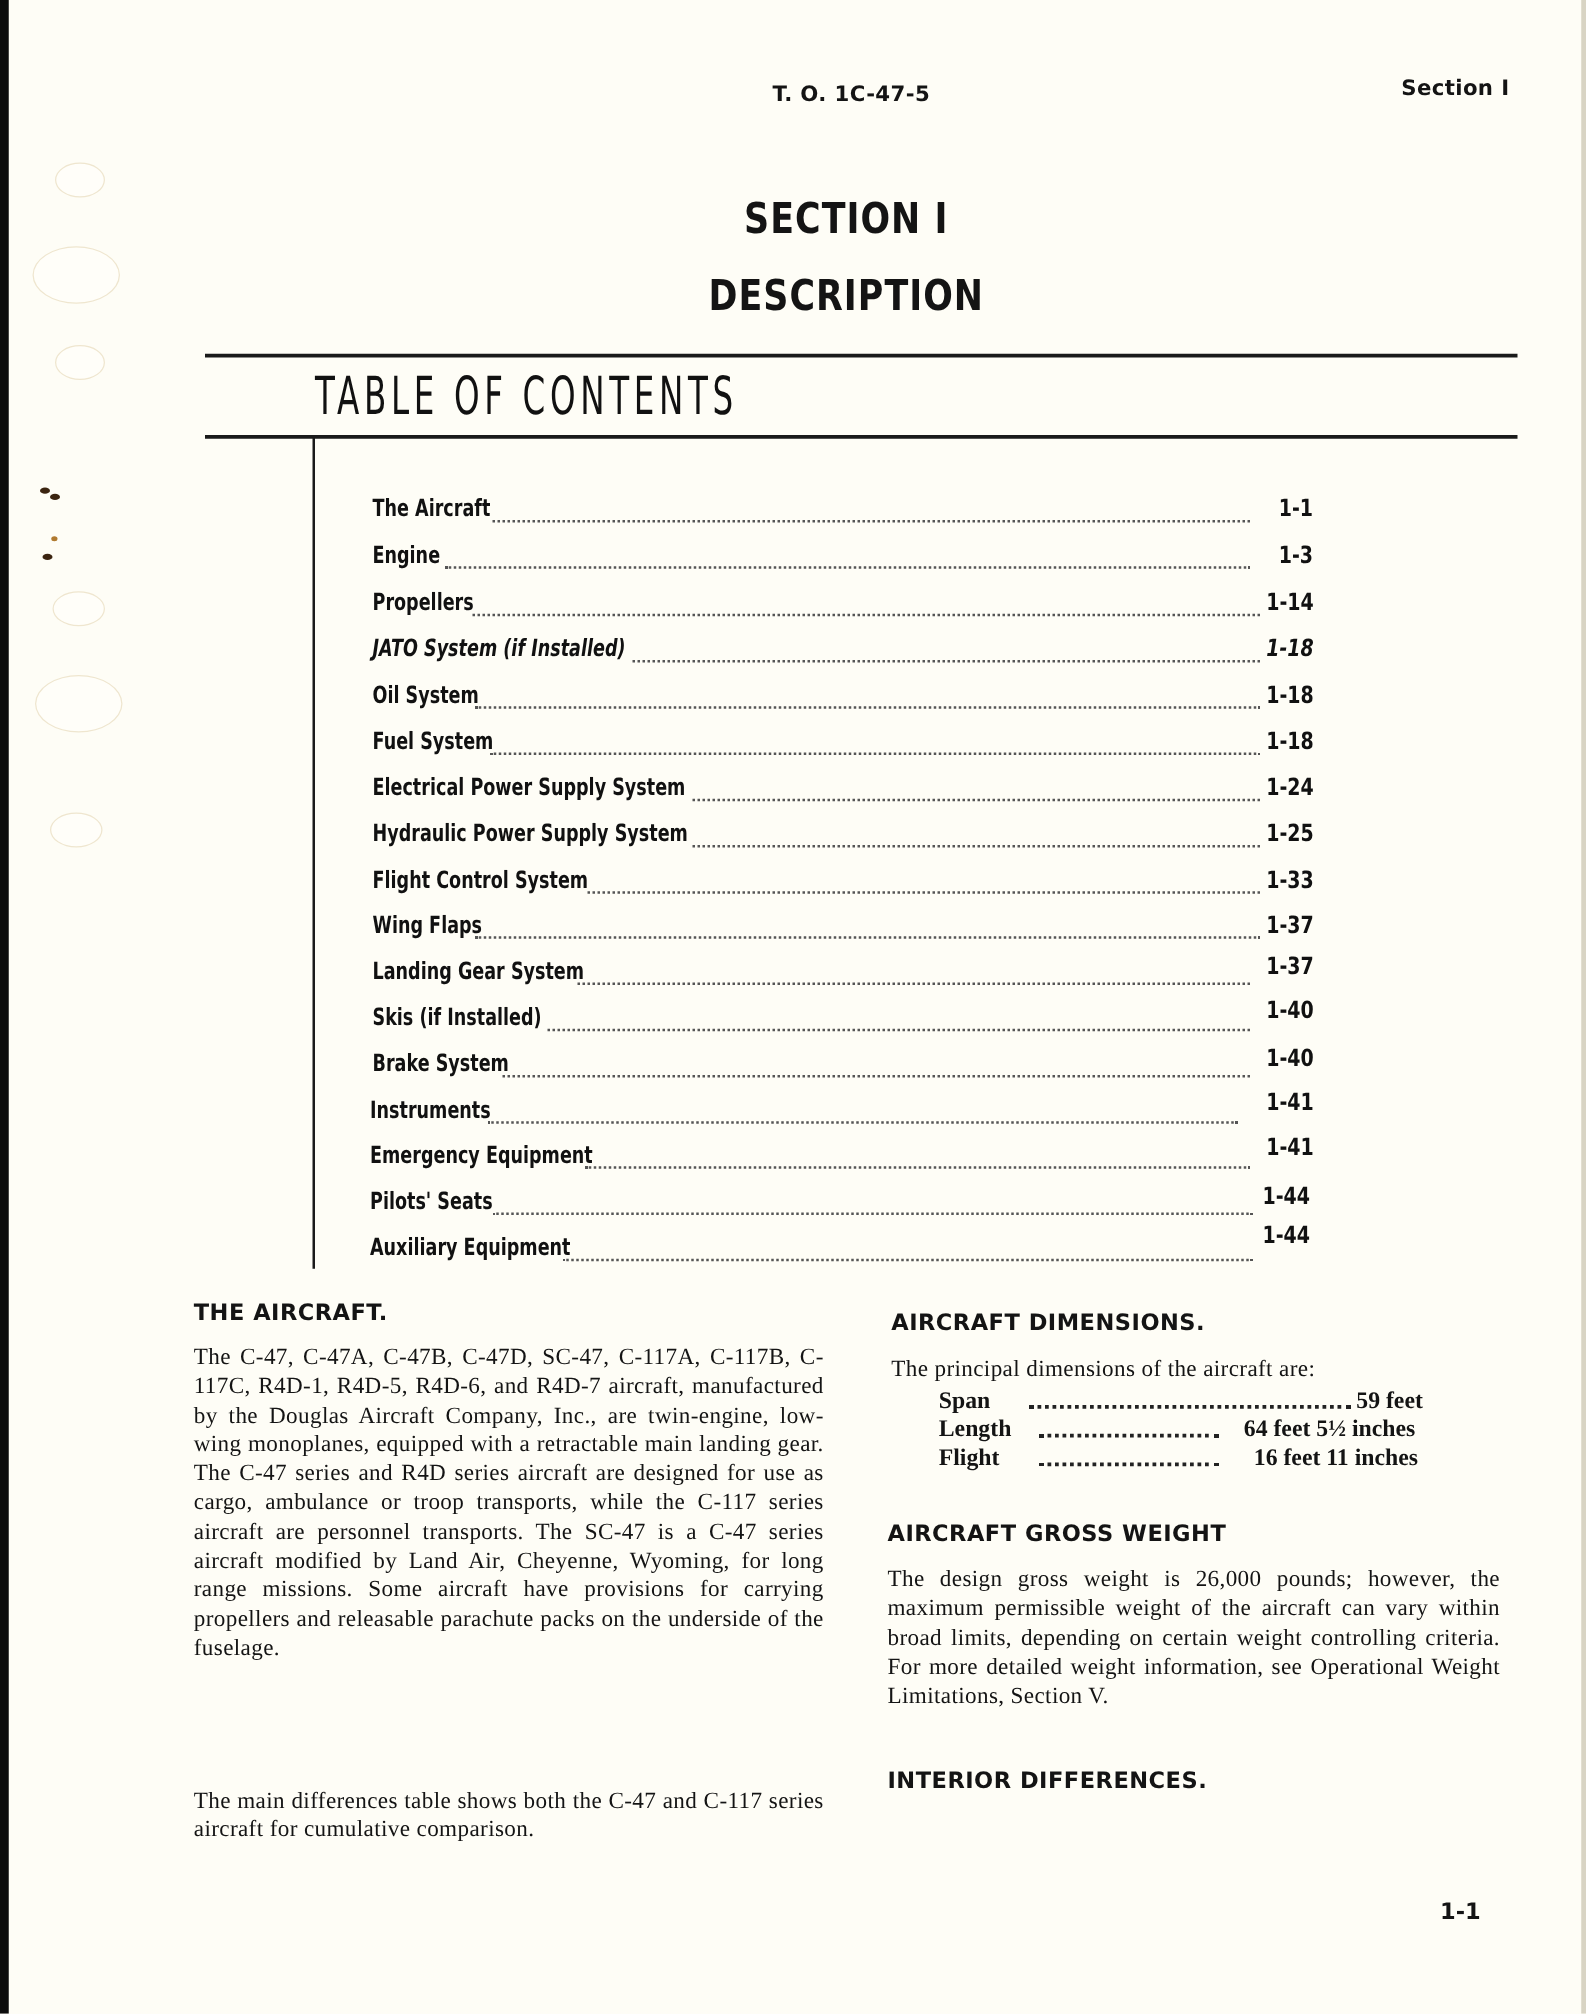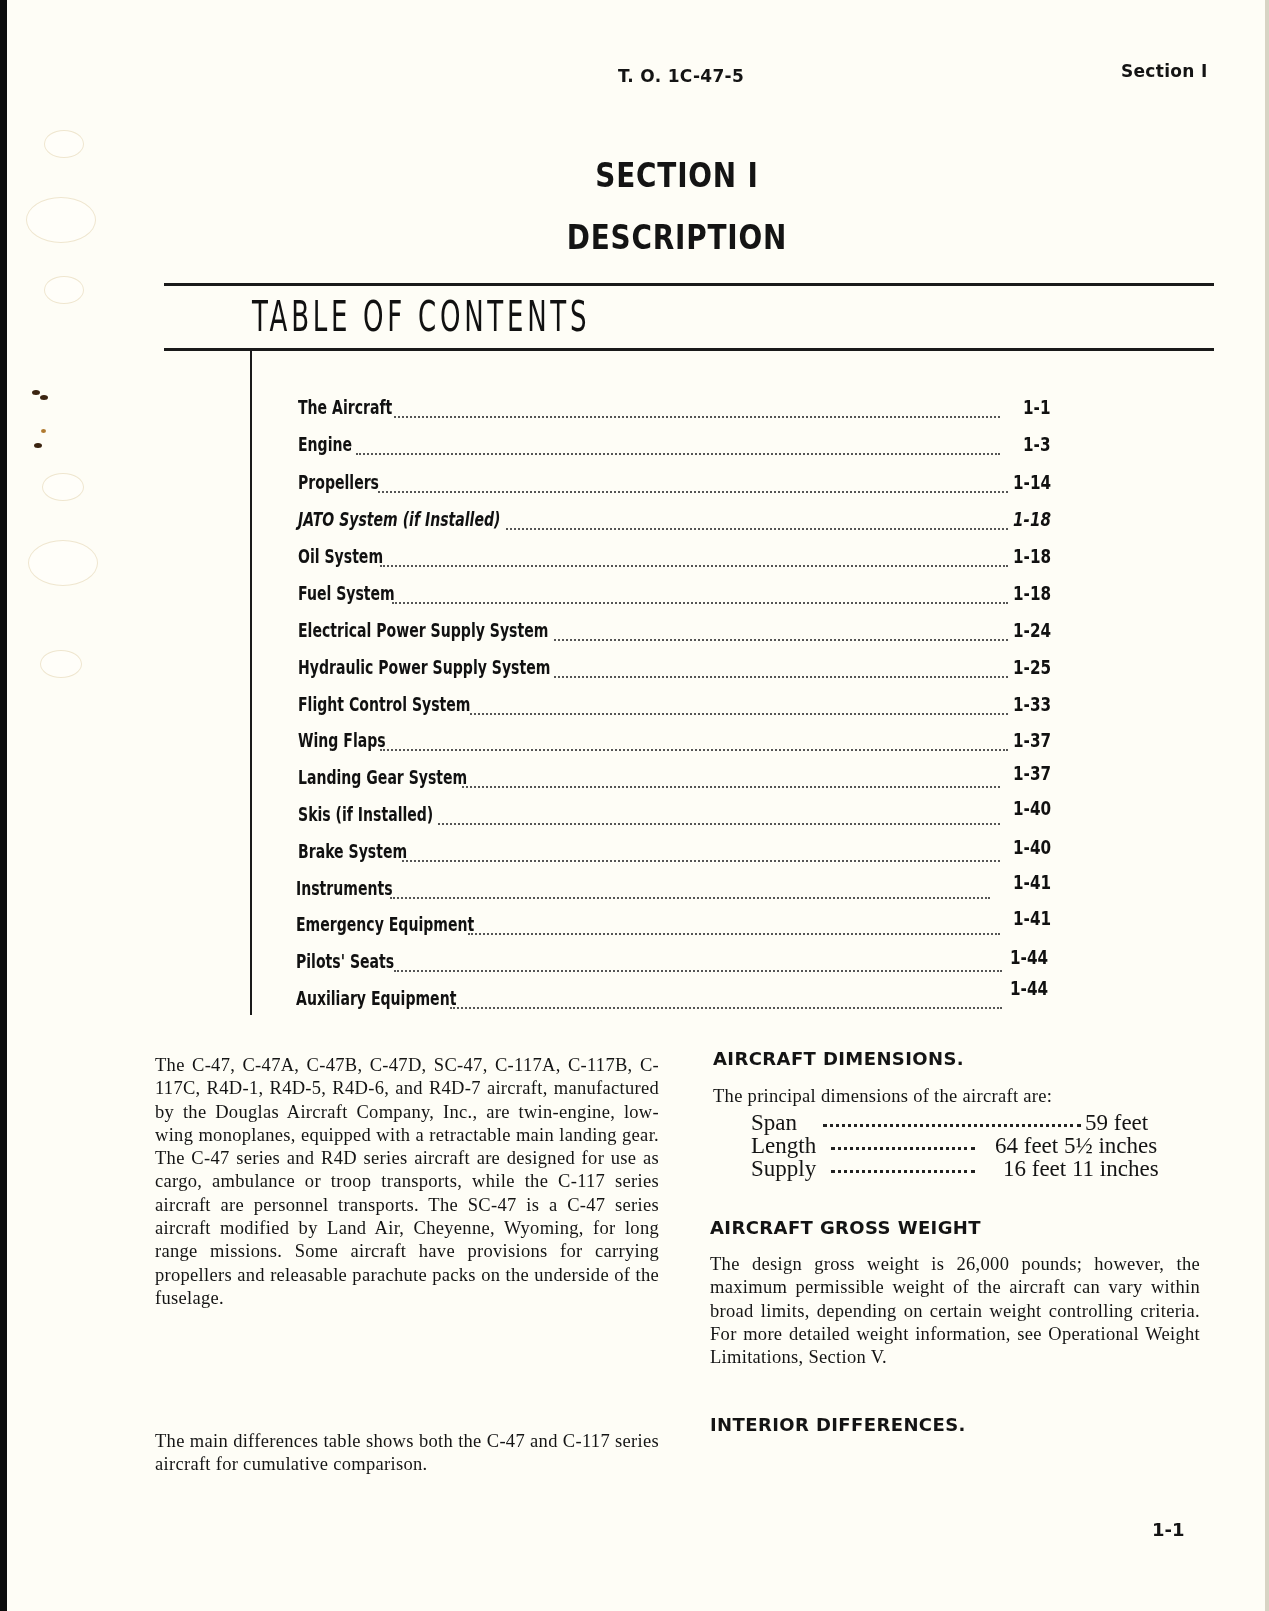--- a/index.html
+++ b/index.html
@@ -60,21 +60,21 @@
   .col-left { left: 155px; }
   .col-right { left: 713px; }
   .h {
     font-family: "DejaVu Sans", sans-serif; font-weight: bold; font-size: 18px;
     letter-spacing: 0.4px; margin: 0; white-space: nowrap;
   }
   .p {
     font-size: 18.5px; line-height: 23.3px; text-align: justify; margin: 0;
     letter-spacing: 0.3px;
   }
-  .dim-row { position: relative; height: 23px; font-size: 23px; }
+  .dim-row { position: relative; height: 23px; font-size: 19px; font-weight: bold; }
   .dim-row span { position: absolute; top: 0; white-space: nowrap; }
   .dim-dots { border-bottom: 3px dotted #222; height: 14px; }
   .page-num {
     position: absolute; left: 1152px; top: 1519px;
     font-family: "DejaVu Sans", sans-serif; font-weight: bold; font-size: 18px;
   }
 </style>
 </head>
 <body>
 
@@ -185,20 +185,21 @@
     <span class="toc-page" style="left:714px;top:-4px;">1-44</span>
   </div>
   <div class="toc-row" style="left:296px;top:987px;width:760px;">
     <span class="toc-label">Auxiliary Equipment</span>
     <span class="toc-dots" style="left:154px;width:552px;"></span>
     <span class="toc-page" style="left:714px;top:-10px;">1-44</span>
   </div>
 </div>
 
 <div class="col col-left" style="top:1040px;">
+  <h2 class="h">THE AIRCRAFT.</h2>
   <p class="p" style="margin-top:14px;">The C-47, C-47A, C-47B, C-47D, SC-47, C-117A, C-117B, C-117C, R4D-1, R4D-5, R4D-6, and R4D-7 aircraft, manufactured by the Douglas Aircraft Company, Inc., are twin-engine, low-wing monoplanes, equipped with a retractable main landing gear. The C-47 series and R4D series aircraft are designed for use as cargo, ambulance or troop transports, while the C-117 series aircraft are personnel transports. The SC-47 is a C-47 series aircraft modified by Land Air, Cheyenne, Wyoming, for long range missions. Some aircraft have provisions for carrying propellers and releasable parachute packs on the underside of the fuselage.</p>
 </div>
 
 <div class="col col-left" style="top:1412px;">
   <p class="p" style="margin-top:18px;">The main differences table shows both the C-47 and C-117 series aircraft for cumulative comparison.</p>
 </div>
 
 <div class="col col-right" style="top:1048px;width:487px;">
   <h2 class="h">AIRCRAFT DIMENSIONS.</h2>
   <p class="p" style="margin-top:16px;">The principal dimensions of the aircraft are:</p>
@@ -207,21 +208,21 @@
       <span style="left:38px;">Span</span>
       <span class="dim-dots" style="left:110px;width:258px;"></span>
       <span style="left:372px;">59 feet</span>
     </div>
     <div class="dim-row">
       <span style="left:38px;">Length</span>
       <span class="dim-dots" style="left:118px;width:144px;"></span>
       <span style="left:282px;">64 feet 5½ inches</span>
     </div>
     <div class="dim-row">
-      <span style="left:38px;">Supply</span>
+      <span style="left:38px;">Flight</span>
       <span class="dim-dots" style="left:118px;width:144px;"></span>
       <span style="left:290px;">16 feet 11 inches</span>
     </div>
   </div>
 </div>
 
 <div class="col col-right" style="top:1217px;width:490px;left:710px;">
   <h2 class="h">AIRCRAFT GROSS WEIGHT</h2>
   <p class="p" style="margin-top:15px;">The design gross weight is 26,000 pounds; however, the maximum permissible weight of the aircraft can vary within broad limits, depending on certain weight controlling criteria. For more detailed weight information, see Operational Weight Limitations, Section V.</p>
 </div>

